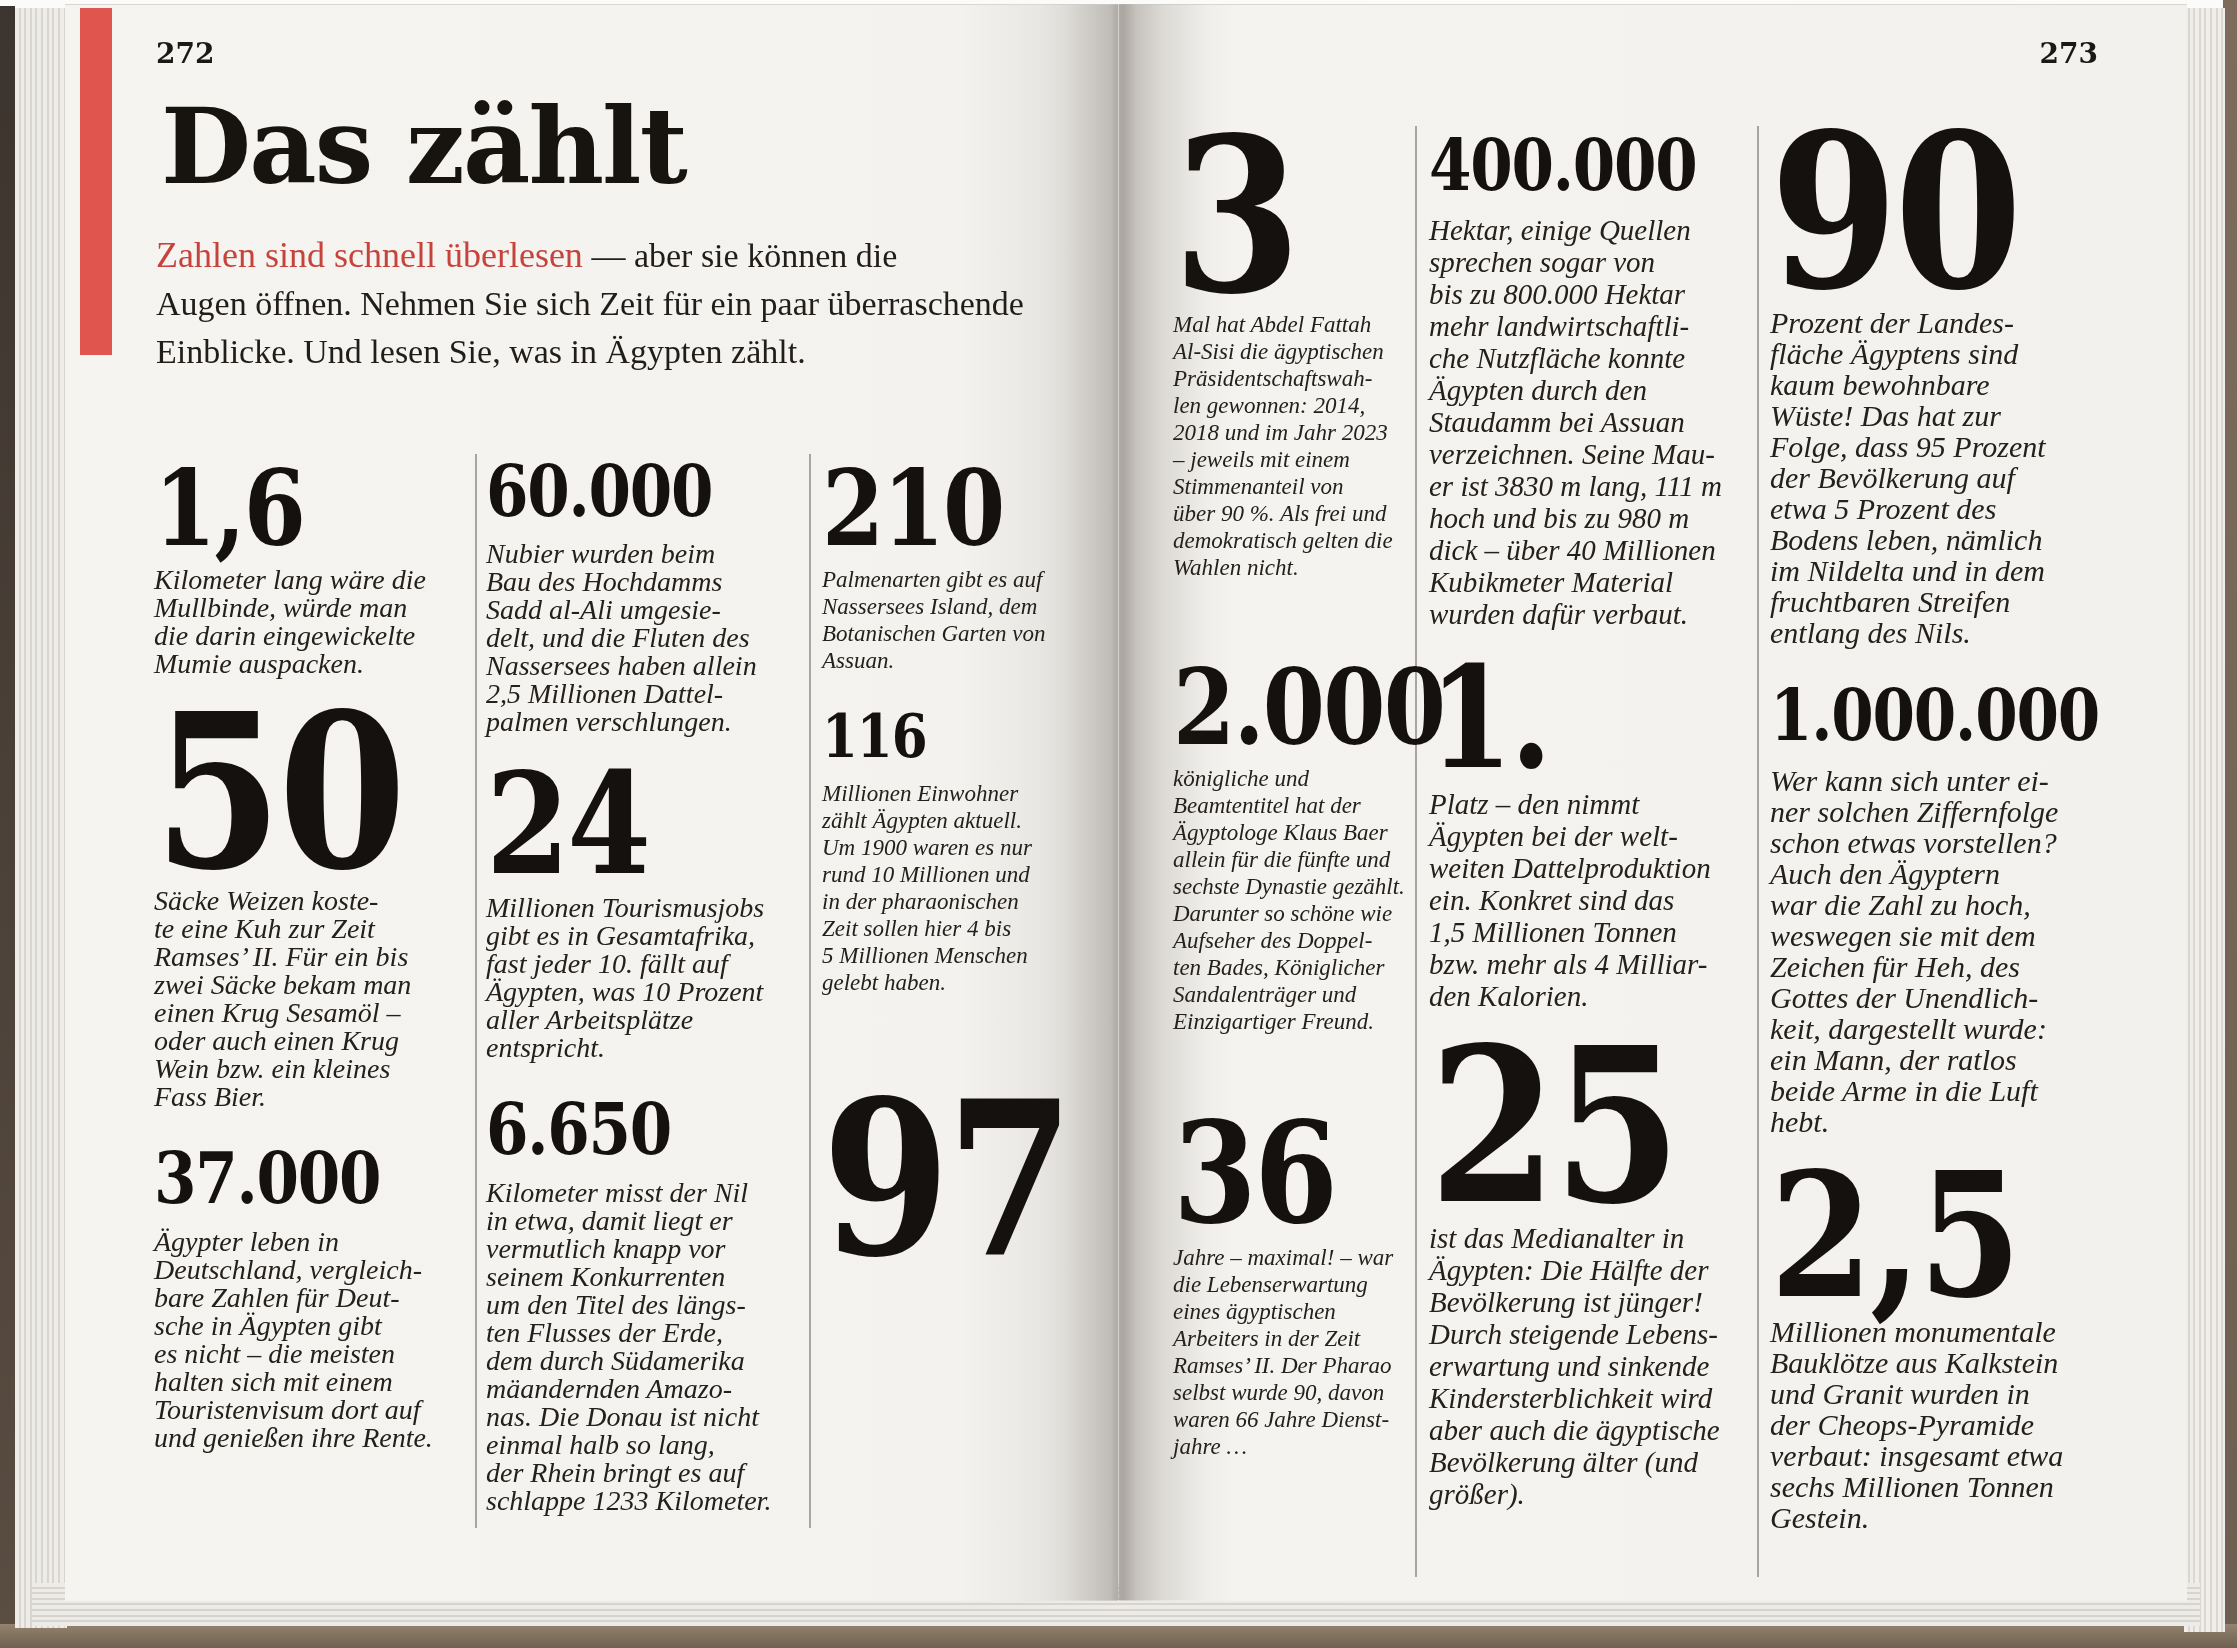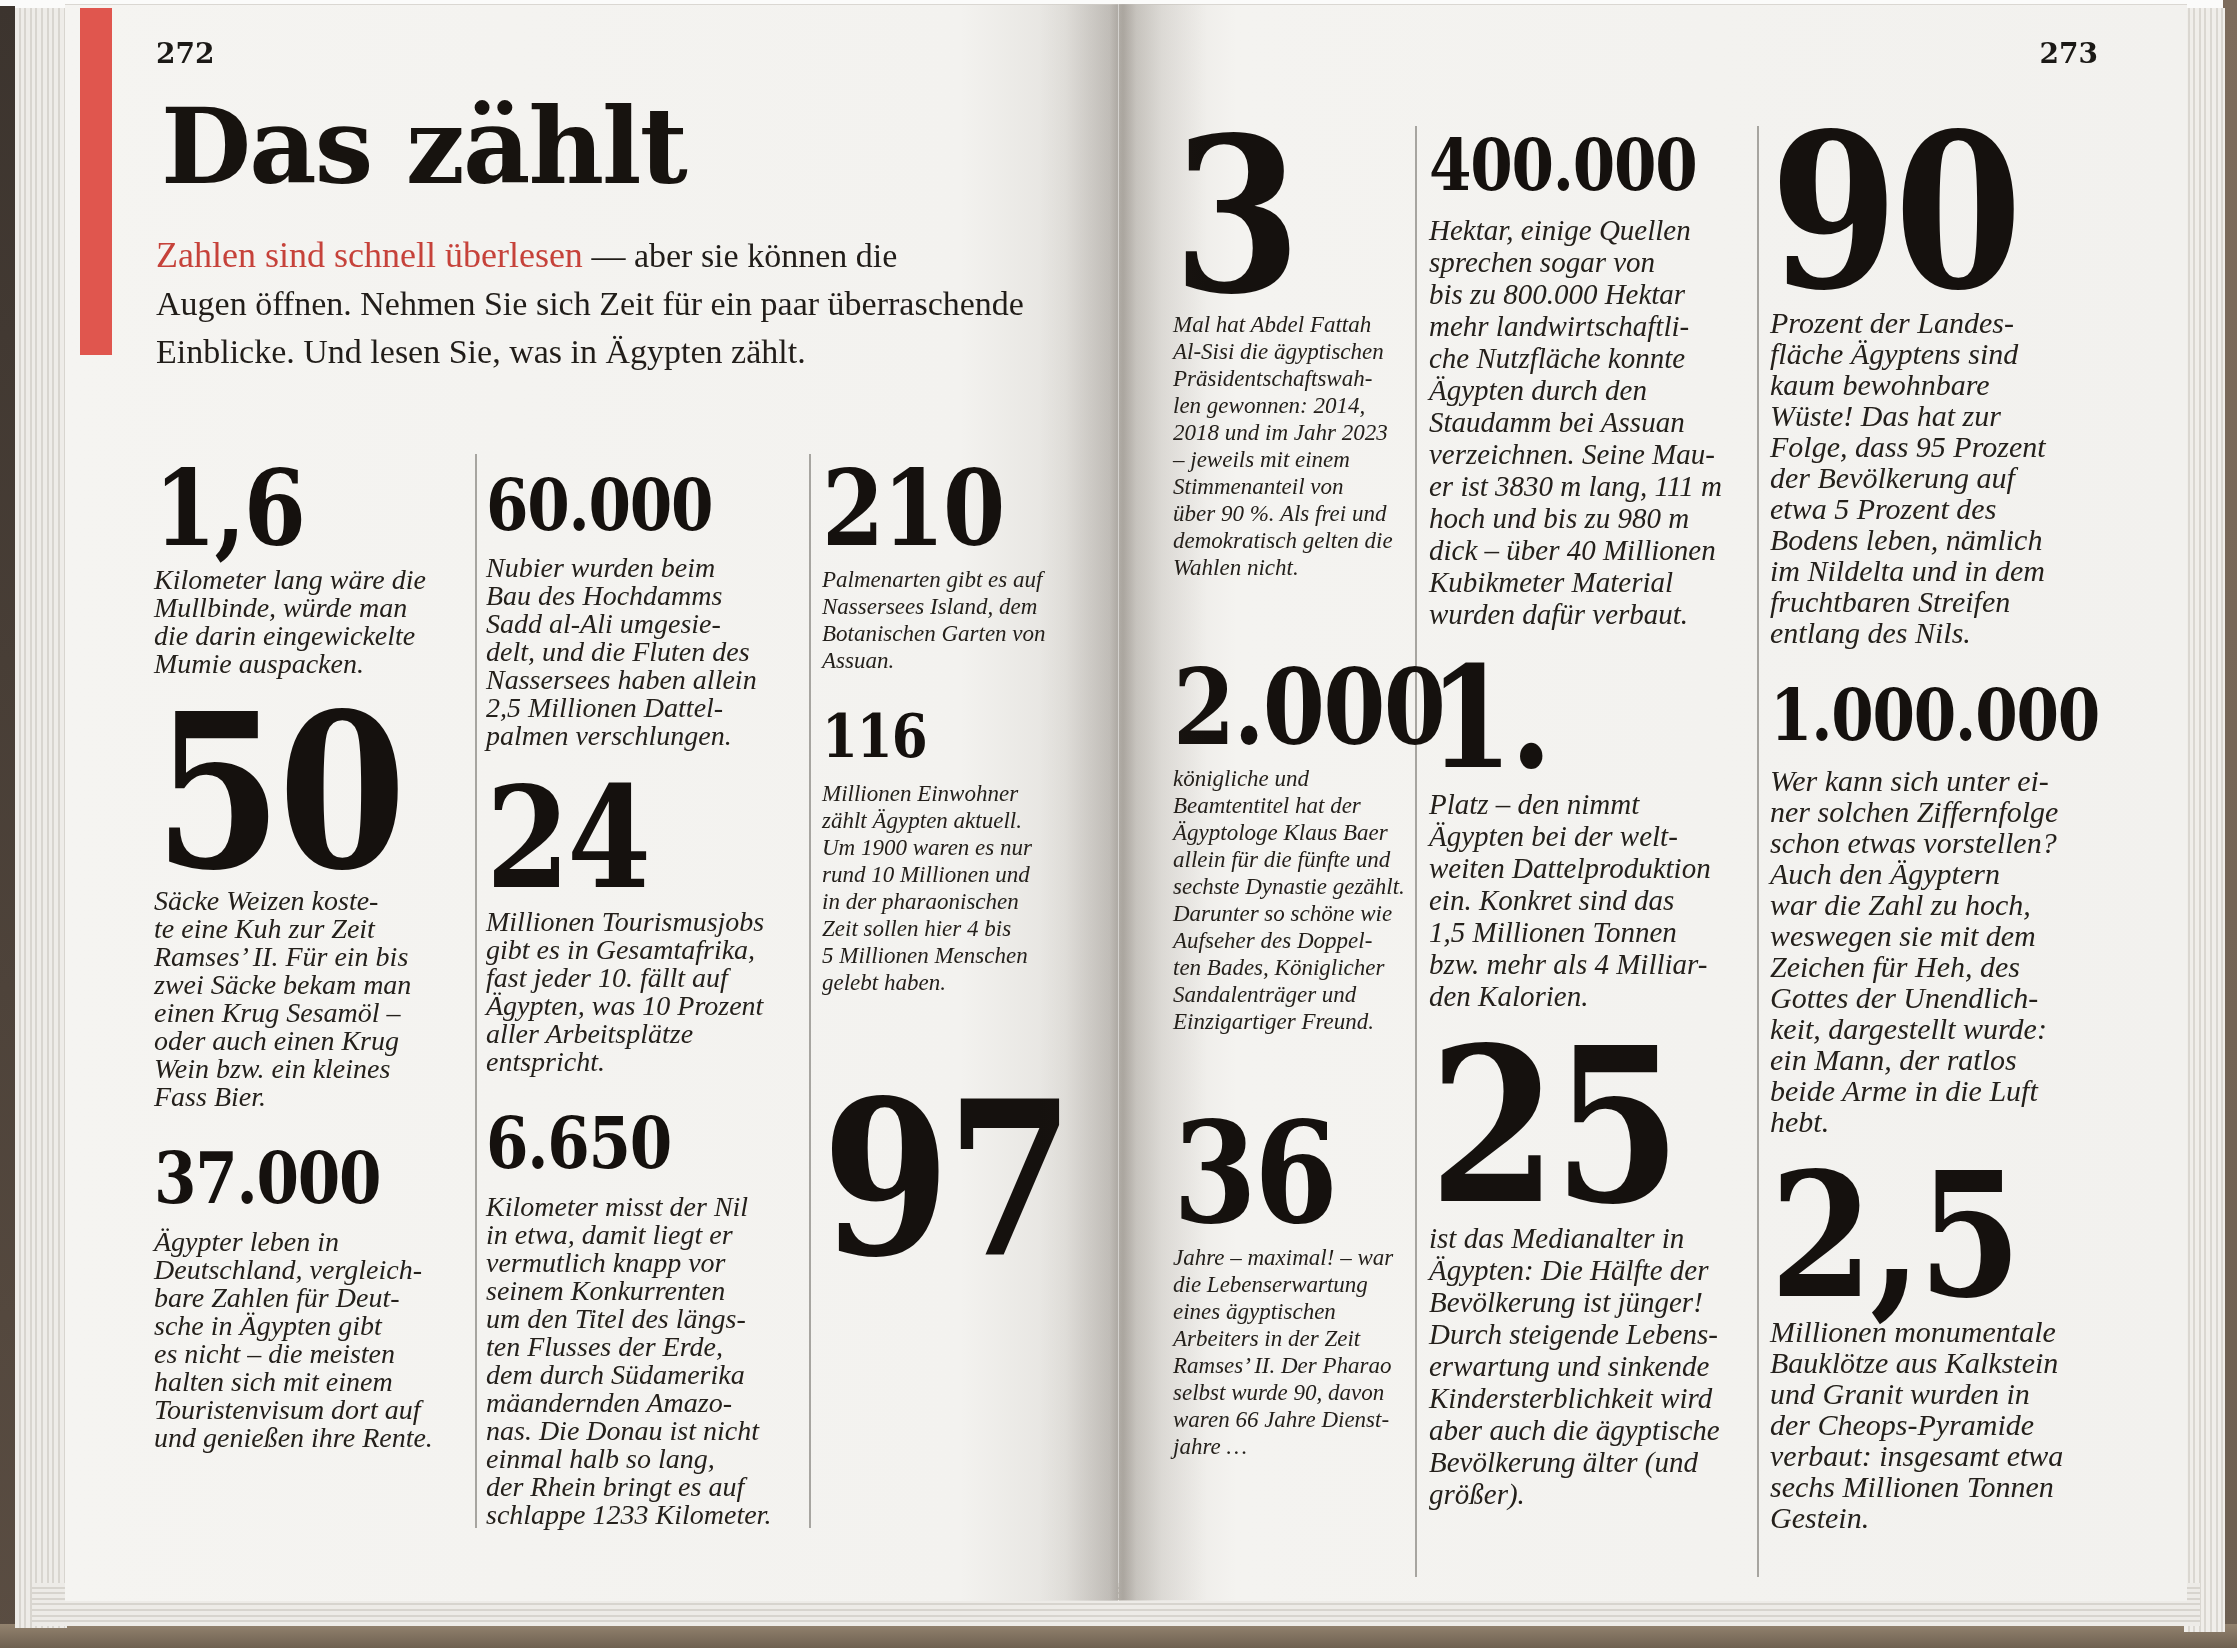--- a/index.html
+++ b/index.html
@@ -34,21 +34,21 @@
   .pagenum-left{left:91px;}
   .pagenum-right{right:89px;}
   .title{position:absolute;left:88px;top:82px;margin:8px;font-family:"DejaVu Serif",serif;
          font-weight:bold;font-size:104px;line-height:1;letter-spacing:-1.9px;color:#17130f;}
   .intro{position:absolute;left:91px;top:226px;width:951px;margin:0;font-size:34px;
          line-height:48px;color:#211d19;white-space:pre-line;}
   .intro-red{color:var(--highlight,#c6423a);font-weight:normal;font-size:36px;}
   
   .col{position:absolute;}
   .cols-left .col:nth-child(1){left:89px;top:461px;width:322px;}
-  .cols-left .col:nth-child(2){left:421px;top:467px;width:322px;}
+  .cols-left .col:nth-child(2){left:421px;top:453px;width:322px;}
   .cols-left .col:nth-child(3){left:757px;top:461px;width:289px;}
   .cols-right .col:nth-child(1){left:54px;top:131px;width:238px;}
   .cols-right .col:nth-child(2){left:310px;top:127px;width:328px;}
   .cols-right .col:nth-child(3){left:651px;top:127px;width:343px;}
   .block + .block{margin-top:34px;}
   .cols-right .col:nth-child(1) .block + .block{margin-top:84px;}
   .cols-left .col:nth-child(3) .block:nth-child(3){margin-top:103px;}
   .num{font-family:"DejaVu Serif",serif;font-weight:bold;color:#15110e;
        margin:0 0 15px 0;letter-spacing:-0.02em;transform:scaleX(.86);
        transform-origin:left center;white-space:nowrap;}

